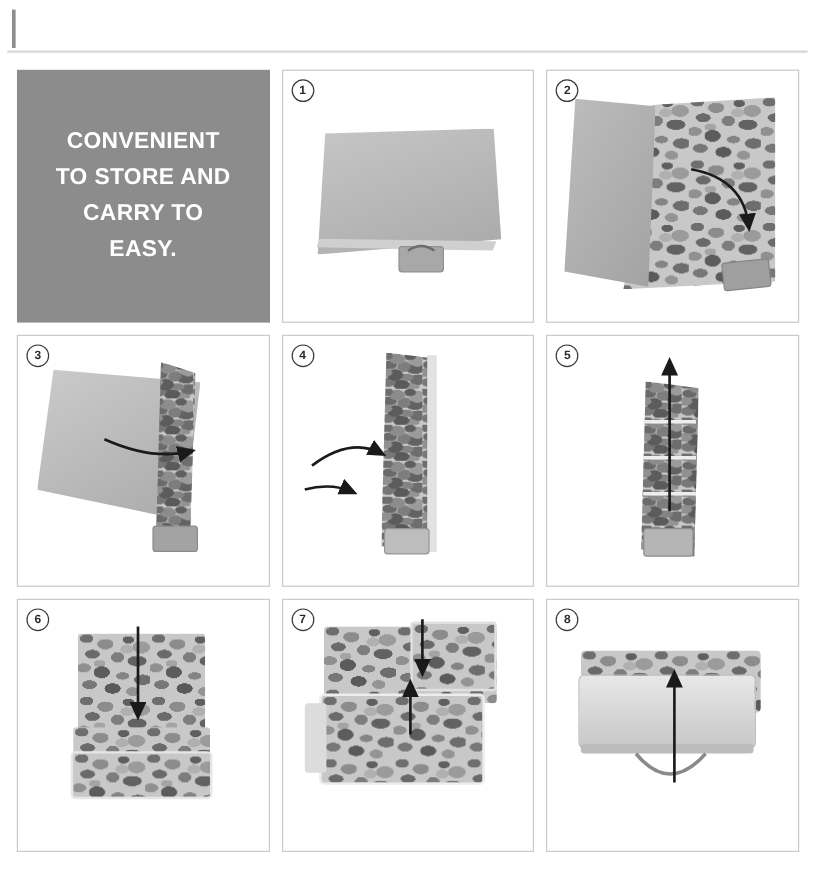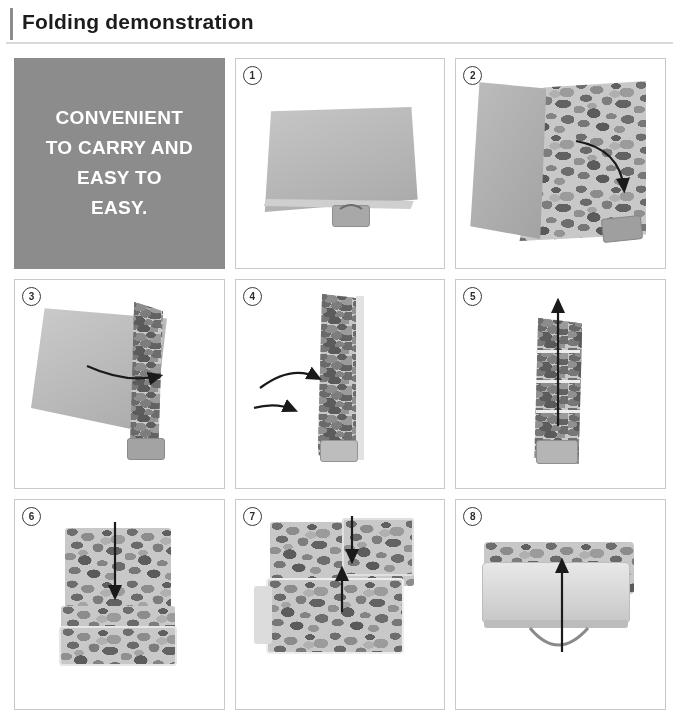--- a/index.html
+++ b/index.html
@@ -178,31 +178,30 @@
     overflow: visible;
   }
 </style>
 </head>
 <body>
 
 <div id="page">
 
   <div class="header">
     <div class="header-accent"></div>
-    <div class="header-title">Folding demonstration</div>
     <div class="header-rule"></div>
   </div>
 
   <div class="grid">
 
     <div class="cell nobox">
       <div class="intro">
         <div class="intro-line">CONVENIENT</div>
-        <div class="intro-line">TO CARRY AND</div>
-        <div class="intro-line">EASY TO</div>
+        <div class="intro-line">TO STORE AND</div>
+        <div class="intro-line">CARRY TO</div>
         <div class="intro-line">EASY.</div>
       </div>
     </div>
 
     <div class="cell">
       <div class="badge">1</div>
       <div class="art">
         <div class="plain" style="left:26px;top:48px;width:156px;height:105px;border-radius:4px;
                     background:linear-gradient(160deg,#c6c6c6,#a9a9a9);
                     clip-path: polygon(6% 4%, 96% 0%, 100% 88%, 2% 100%);"></div>

